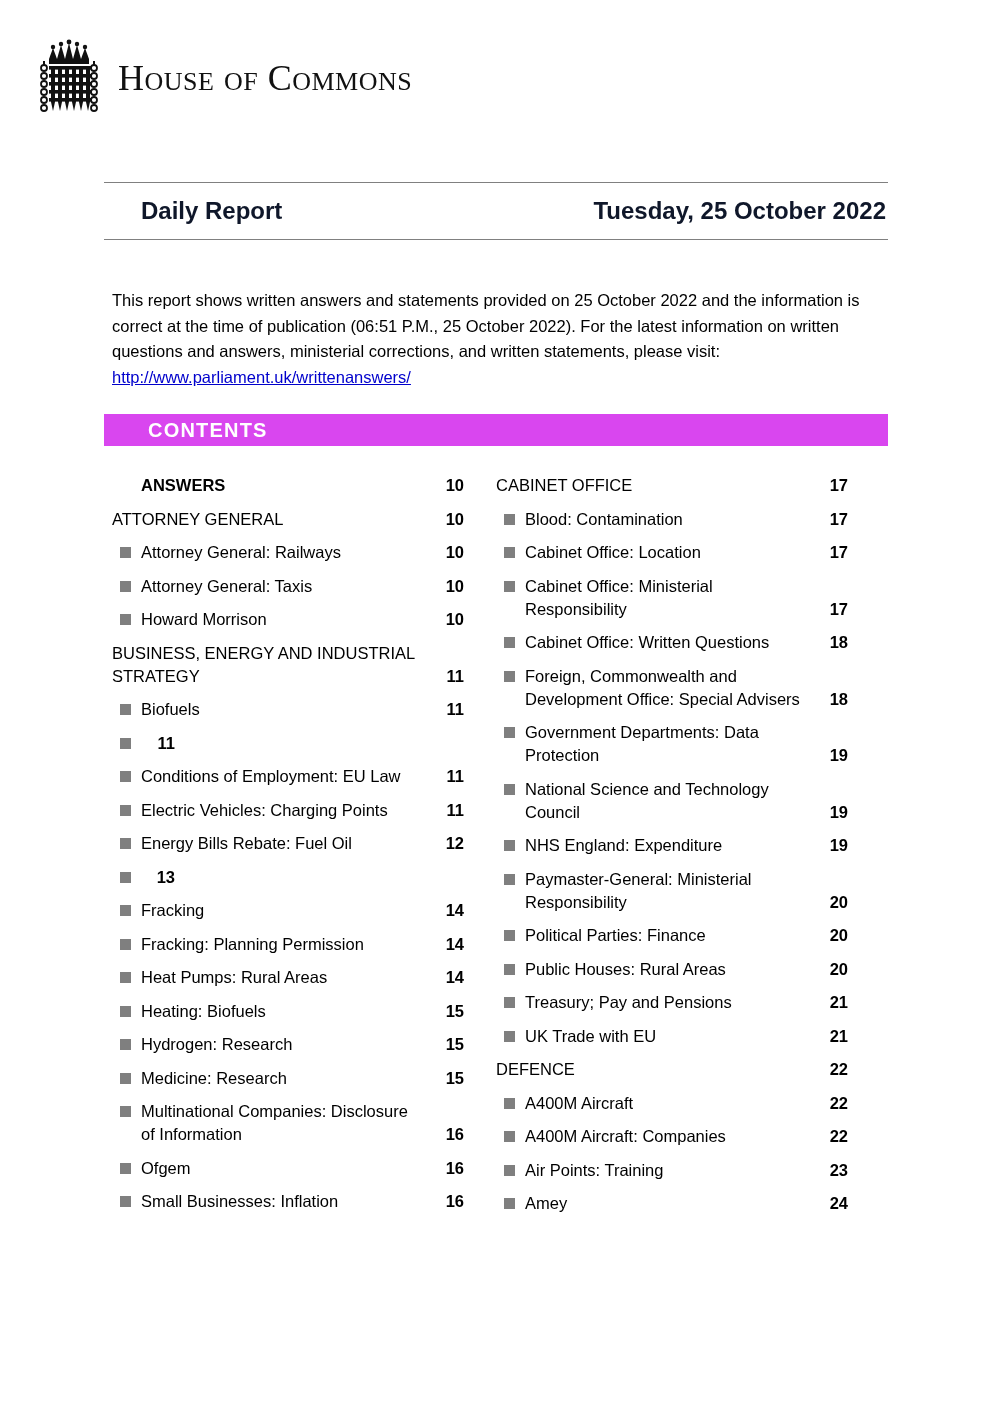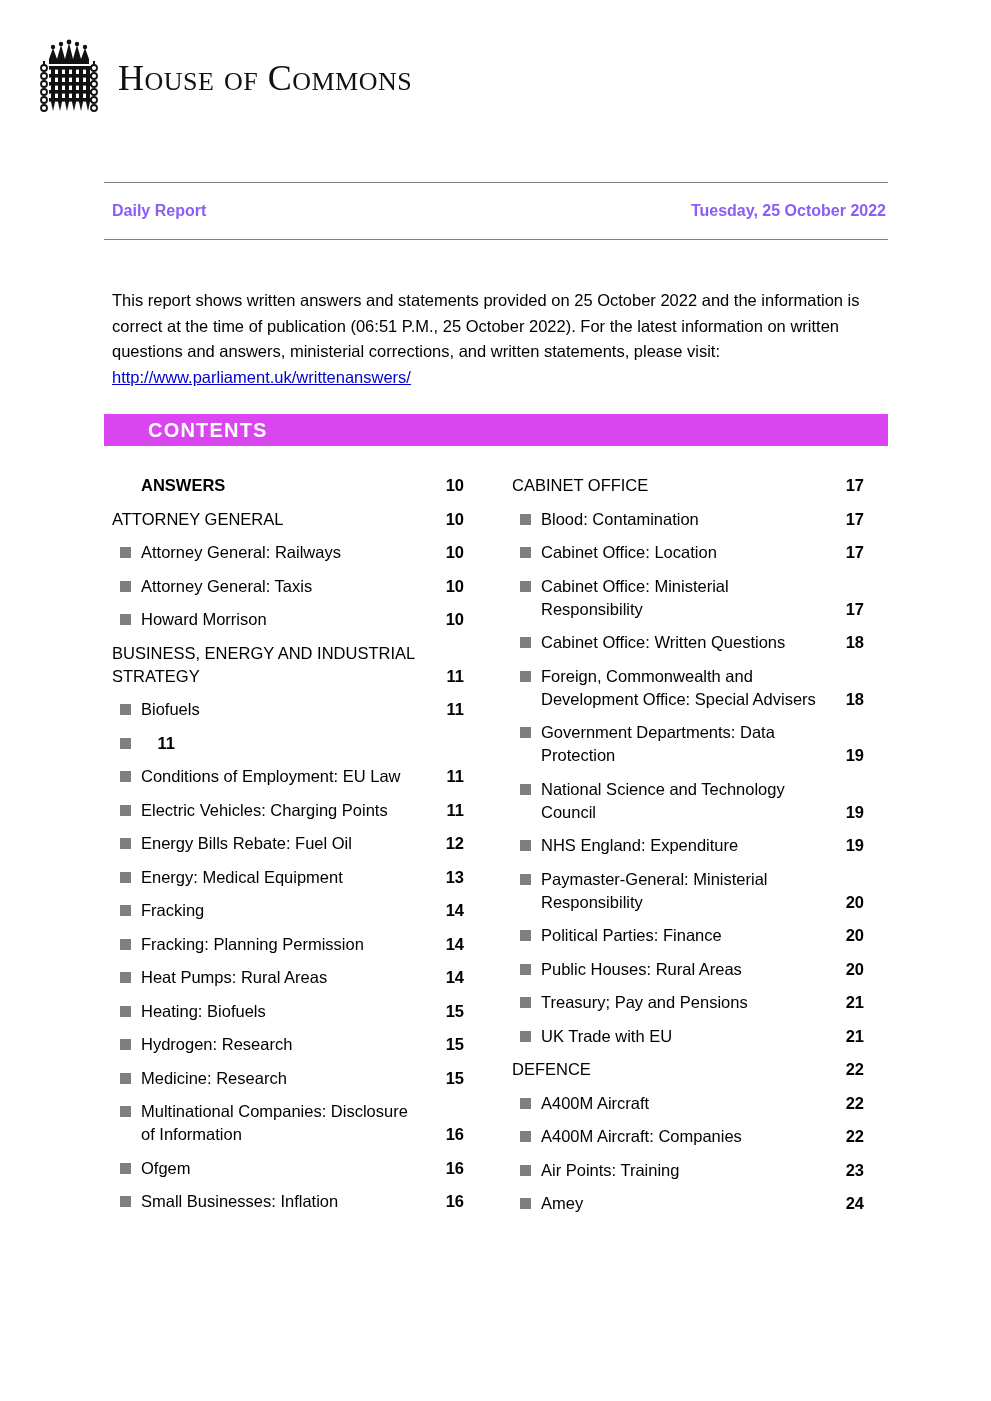--- a/index.html
+++ b/index.html
@@ -53,23 +53,24 @@
     width: 784px;
     border-top: 1.5px solid #808080;
     border-bottom: 1.5px solid #808080;
     height: 58px;
     display: flex;
     align-items: center;
     justify-content: space-between;
   }
   .report-band .label,
   .report-band .date {
-    font-size: 16px;
+    font-size: 24px;
     font-weight: bold;
-    color: #8b5cf6;
+    color: #0f172a;
+    margin-left: 29px;
   }
   .report-band .label { padding-left: 8px; }
   .report-band .date { padding-right: 2px; }
 
   
   .intro {
     position: absolute;
     left: 112px;
     top: 288px;
     width: 772px;
@@ -101,21 +102,21 @@
     padding-left: 44px;
   }
 
   
   .toc {
     position: absolute;
     left: 112px;
     top: 474px;
     width: 776px;
     display: flex;
-    gap: 48px;
+    gap: 32px;
   }
   .col { width: 352px; }
 
   .entry {
     display: flex;
     align-items: flex-start;
     font-size: 16.5px;
     line-height: 23px;
     color: #000;
     margin-bottom: 10.5px;
@@ -299,21 +300,20 @@
           <span class="bullet-slot">
             <span class="bullet"></span>
           </span>
           <span class="entry-label">Energy Bills Rebate: Fuel Oil</span>
           <span class="entry-page">12</span>
         </div>
         <div class="entry item">
           <span class="bullet-slot">
             <span class="bullet"></span>
           </span>
-          <span class="entry-label">Energy: Medical Equipment</span>
           <span class="entry-page">13</span>
         </div>
         <div class="entry item">
           <span class="bullet-slot">
             <span class="bullet"></span>
           </span>
           <span class="entry-label">Fracking</span>
           <span class="entry-page">14</span>
         </div>
         <div class="entry item">

